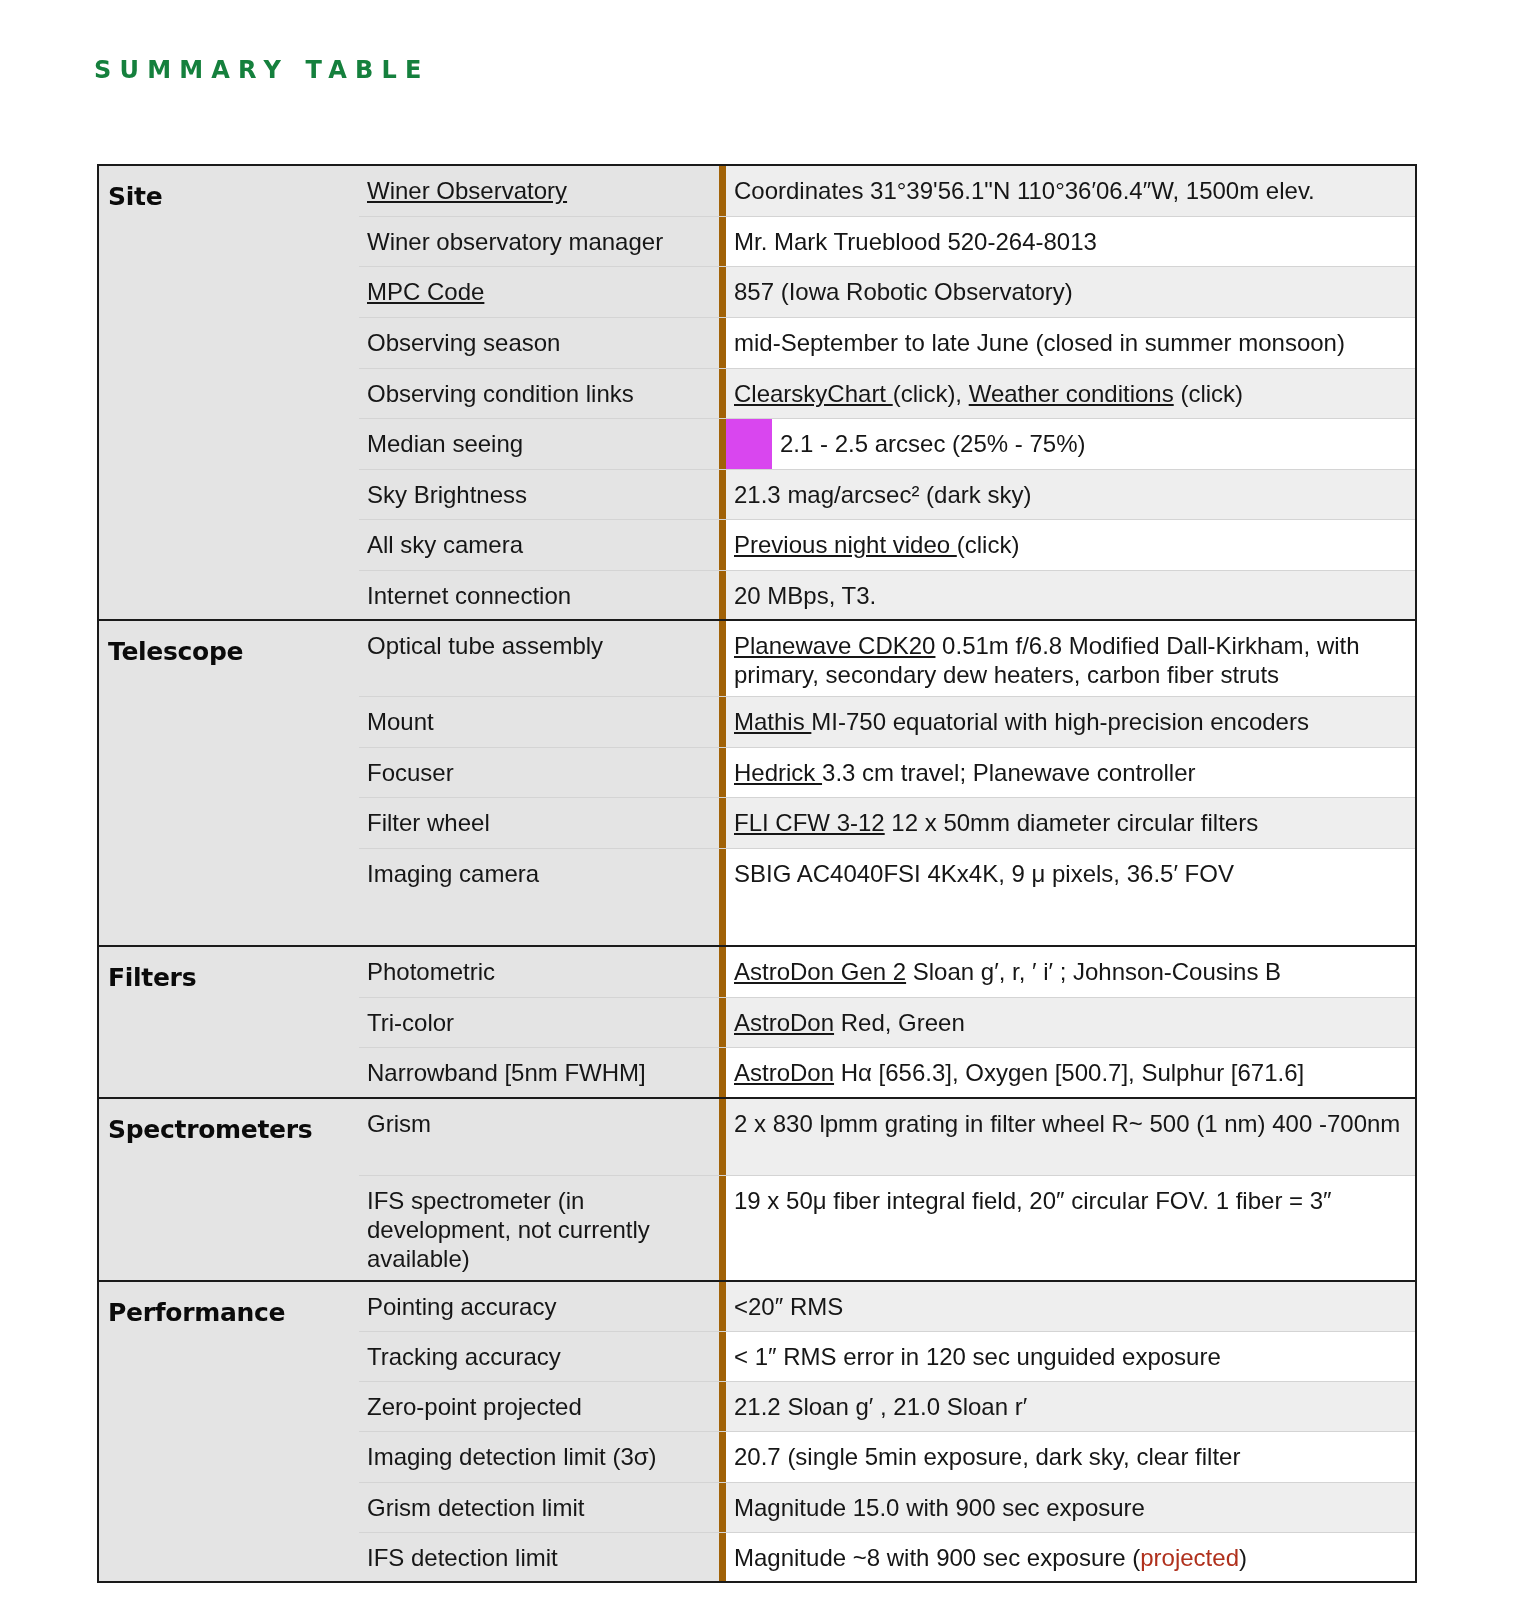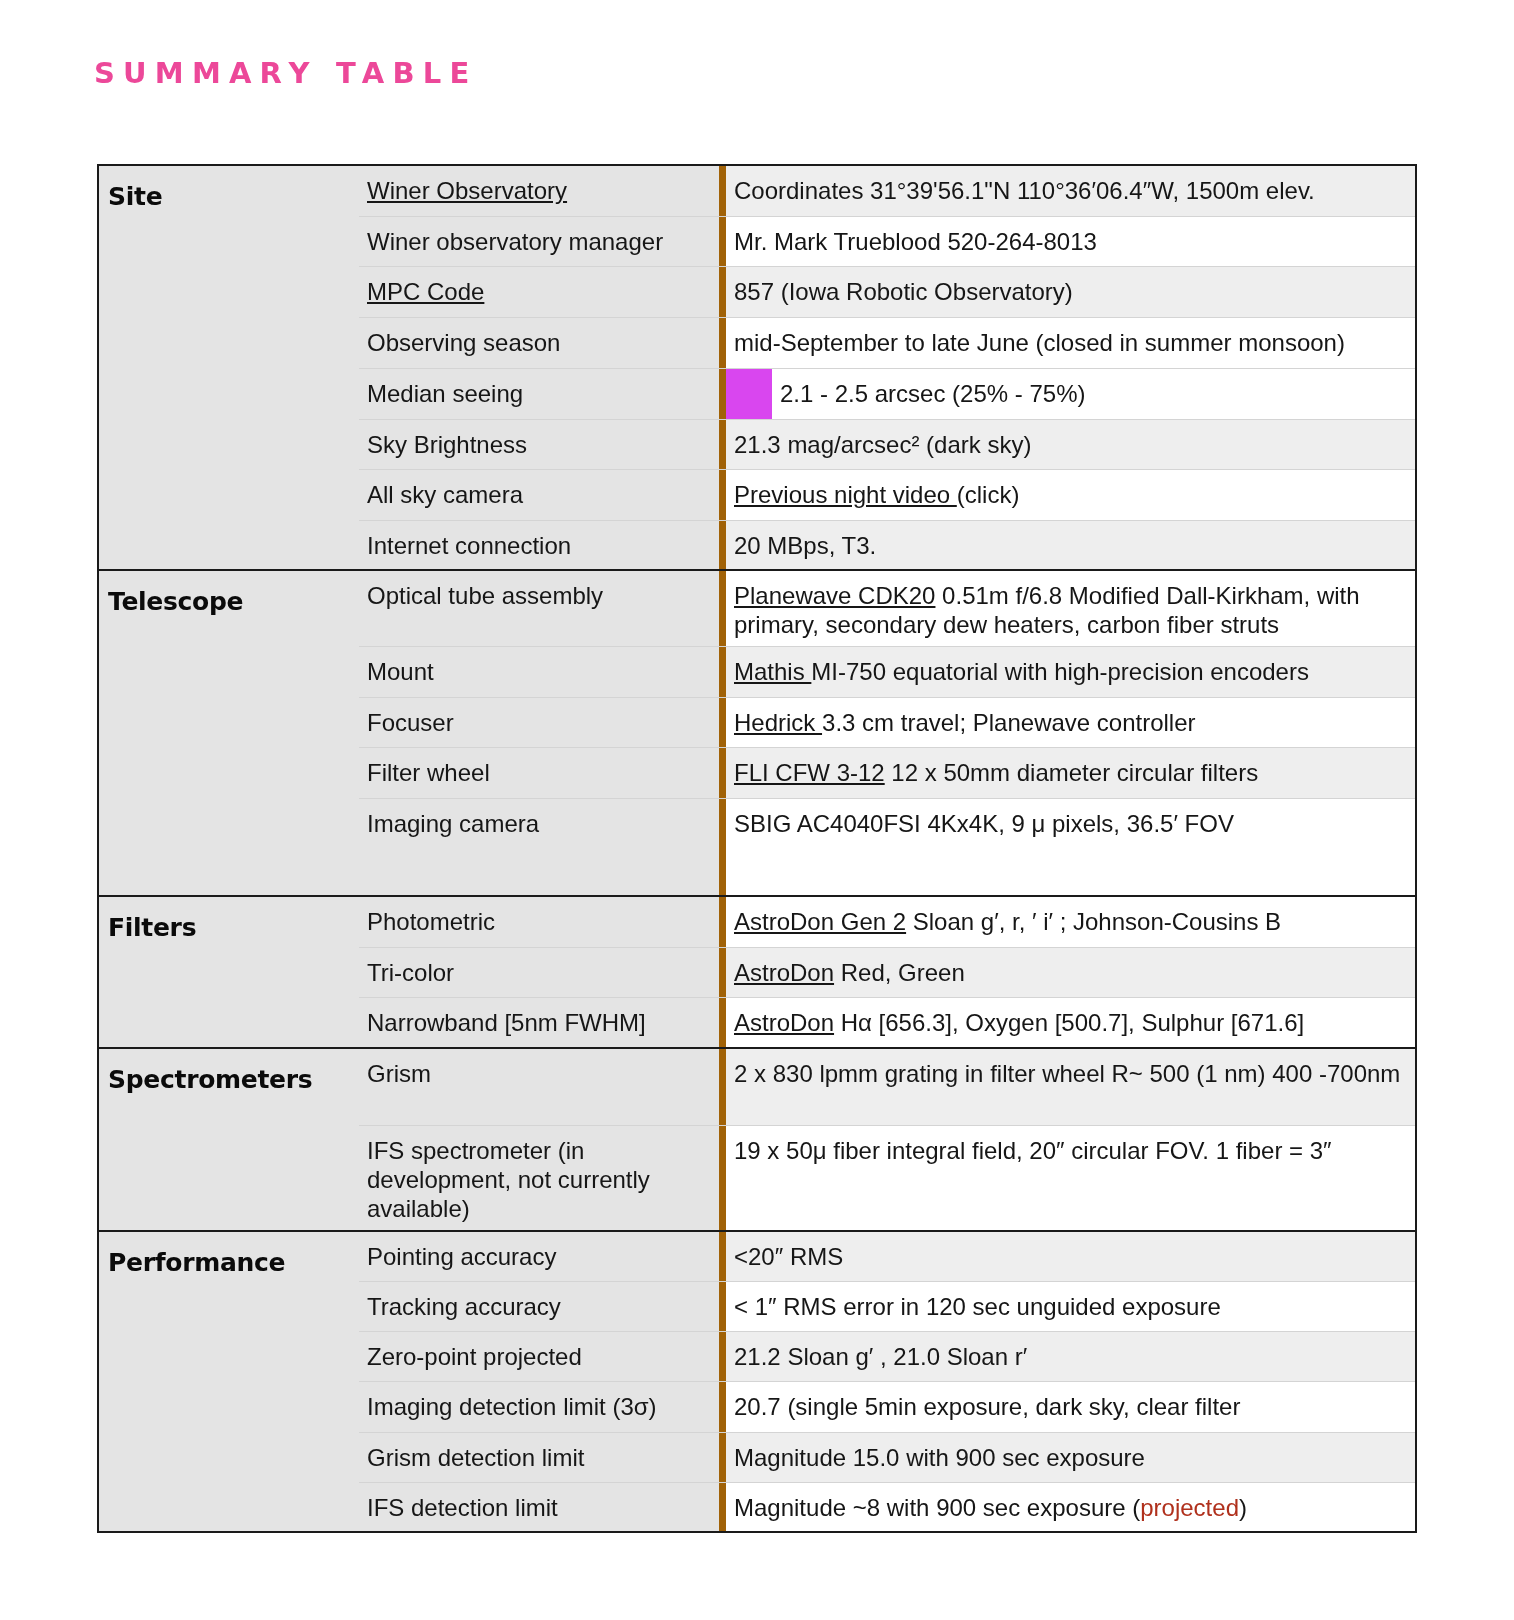--- a/index.html
+++ b/index.html
@@ -3,21 +3,21 @@
 <meta charset="utf-8">
 <style>
   html, body { margin: 0; padding: 0; background: #ffffff; }
   body {
     width: 1514px; height: 1620px; position: relative; overflow: hidden;
     font-family: "Liberation Sans", "DejaVu Sans", sans-serif; color: #111;
   }
   .title {
     position: absolute; left: 94px; top: 56px;
     font-family: "DejaVu Sans", sans-serif; font-weight: bold;
-    font-size: 29px; letter-spacing: 8.2px; color: #ec4899;
+    font-size: 24px; letter-spacing: 8.2px; color: #15803d;
   }
   .tbl {
     position: absolute; left: 97px; top: 164px; width: 1320px;
     border: 2px solid #1a1a1a; box-sizing: border-box;
   }
   .section {
     display: flex; border-top: 2px solid #1a1a1a; background: #d946ef;
   }
   .section:first-child { border-top: none; }
   .cat {
@@ -58,20 +58,24 @@
           <div class="lbl"><span>Winer observatory manager</span></div>
           <div class="val"><span>Mr. Mark Trueblood 520-264-8013</span></div>
         </div>
         <div class="row" style="height: 50px;">
           <div class="lbl"><span class="lnk">MPC Code</span></div>
           <div class="val alt"><span>857 (Iowa Robotic Observatory)</span></div>
         </div>
         <div class="row" style="height: 50px;">
           <div class="lbl"><span>Observing season</span></div>
           <div class="val"><span>mid-September to late June (closed in summer monsoon)</span></div>
+        </div>
+        <div class="row" style="height: 49px;">
+          <div class="lbl"><span>Observing condition links</span></div>
+          <div class="val alt"><span class="lnk">ClearskyChart </span><span>(click), </span><span class="lnk">Weather conditions</span><span> (click)</span></div>
         </div>
         <div class="row" style="height: 50px; gap: 46px;">
           <div class="lbl"><span>Median seeing</span></div>
           <div class="val"><span>2.1 - 2.5 arcsec (25% - 75%)</span></div>
         </div>
         <div class="row" style="height: 49px;">
           <div class="lbl"><span>Sky Brightness</span></div>
           <div class="val alt"><span>21.3 mag/arcsec² (dark sky)</span></div>
         </div>
         <div class="row" style="height: 50px;">

